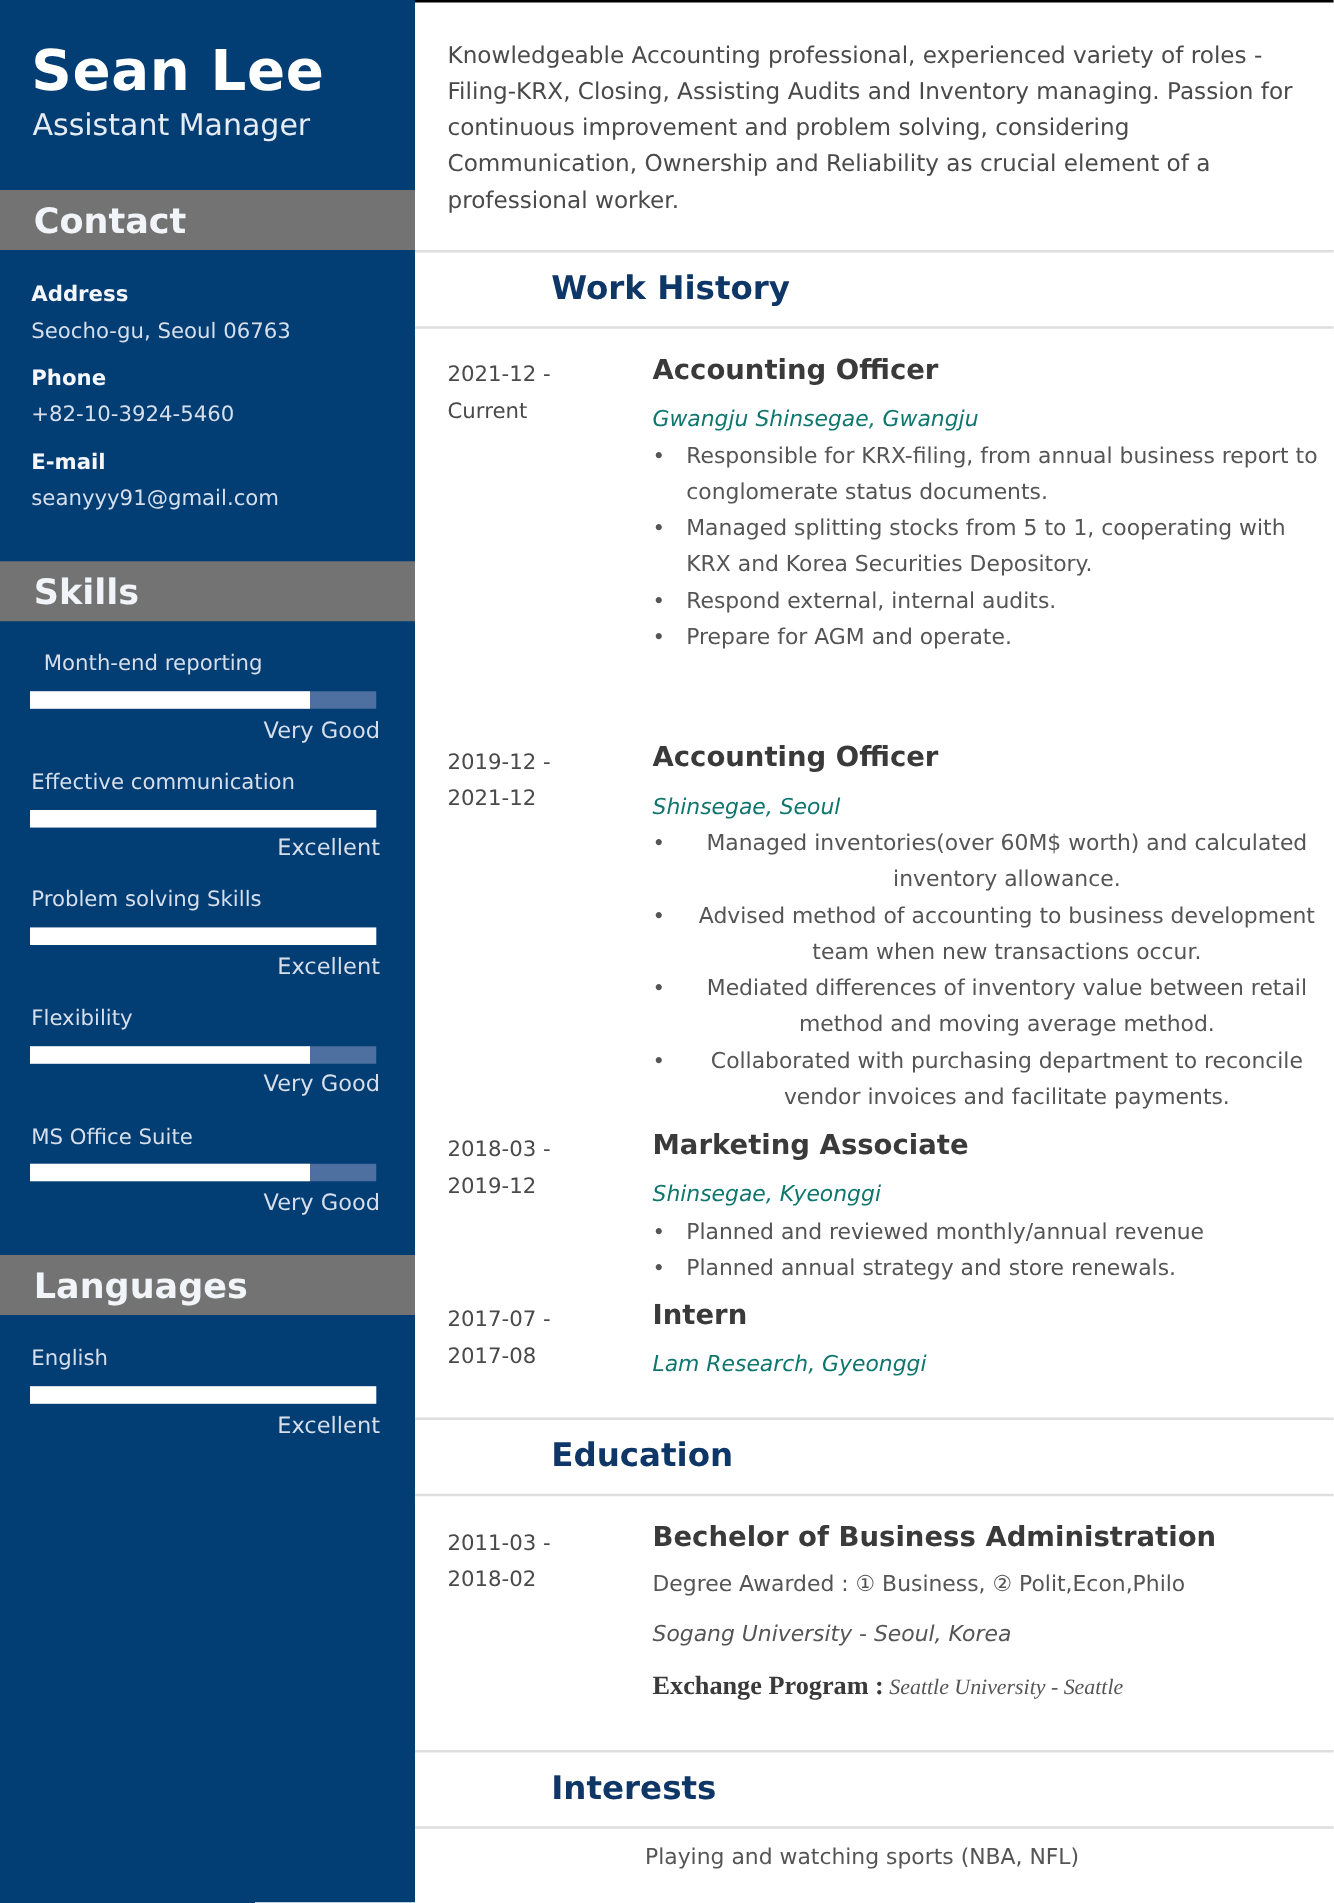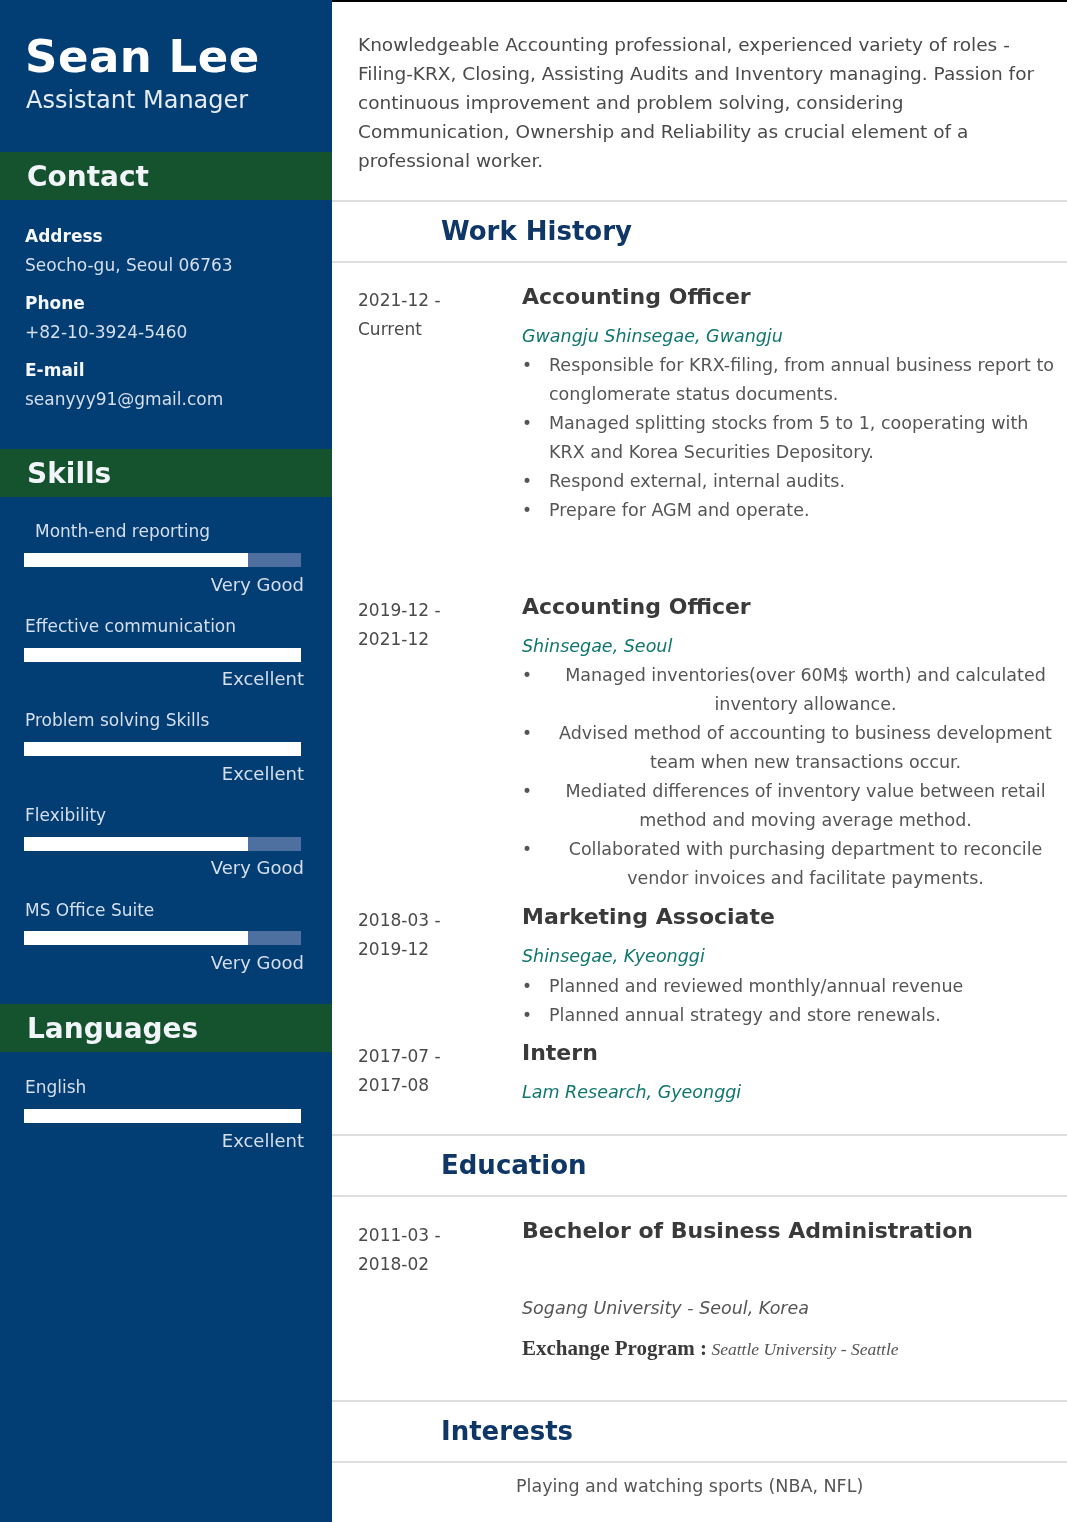--- a/index.html
+++ b/index.html
@@ -10,21 +10,21 @@
       position:absolute; left:0; top:0; width:332px; height:1522px;
       background:#023d74; color:#ffffff;
     }
     .topline { position:absolute; left:0; top:0; width:1067px; height:2px; background:#000; }
 
     .name { position:absolute; left:25px; top:30px; font-size:45px; font-weight:bold; letter-spacing:0.5px; color:#ffffff; }
     .jobtitle { position:absolute; left:26px; top:86px; font-size:24px; color:#e6ecf4; }
 
     .side-band {
       position:absolute; left:0; width:332px; height:48px;
-      background:#14532d;
+      background:#737373;
     }
     .side-band span { position:absolute; left:27px; top:8px; font-size:28px; font-weight:bold; color:#f1f4f8; }
 
     .c-label { position:absolute; left:25px; font-size:17px; font-weight:bold; color:#f4f6fa; }
     .c-value { position:absolute; left:25px; font-size:17px; color:#d6dfeb; }
 
     .skill-name { position:absolute; font-size:17px; color:#d6dfeb; }
     .bar { position:absolute; left:24px; width:277px; height:14px; background:#4d70a0; }
     .bar .fill { position:absolute; left:0; top:0; height:14px; background:#ffffff; }
     .skill-level { position:absolute; right:28px; font-size:18px; color:#d6dfeb; text-align:right; }
@@ -160,20 +160,21 @@
   <div class="role" style="top:1040px;">Intern</div>
   <div class="company" style="top:1082px;">Lam Research, Gyeonggi</div>
 
   <div class="section-head" style="top:1134px;">
     <span>Education</span>
   </div>
 
   <div class="date" style="top:1221px;">2011-03 -</div>
   <div class="date" style="top:1250px;">2018-02</div>
   <div class="role" style="top:1218px;">Bechelor of Business Administration</div>
+  <div class="edu-line" style="top:1258px;">Degree Awarded : ① Business, ② Polit,Econ,Philo</div>
   <div class="edu-line" style="top:1298px; font-style:italic;">Sogang University - Seoul, Korea</div>
   <div class="edu-line" style="top:1336px;font-family:Liberation Serif, serif;">
     <span class="exch-label">Exchange Program :</span>
     <span class="exch-value">Seattle University - Seattle</span>
   </div>
 
   <div class="section-head" style="top:1400px;">
     <span>Interests</span>
   </div>
 

